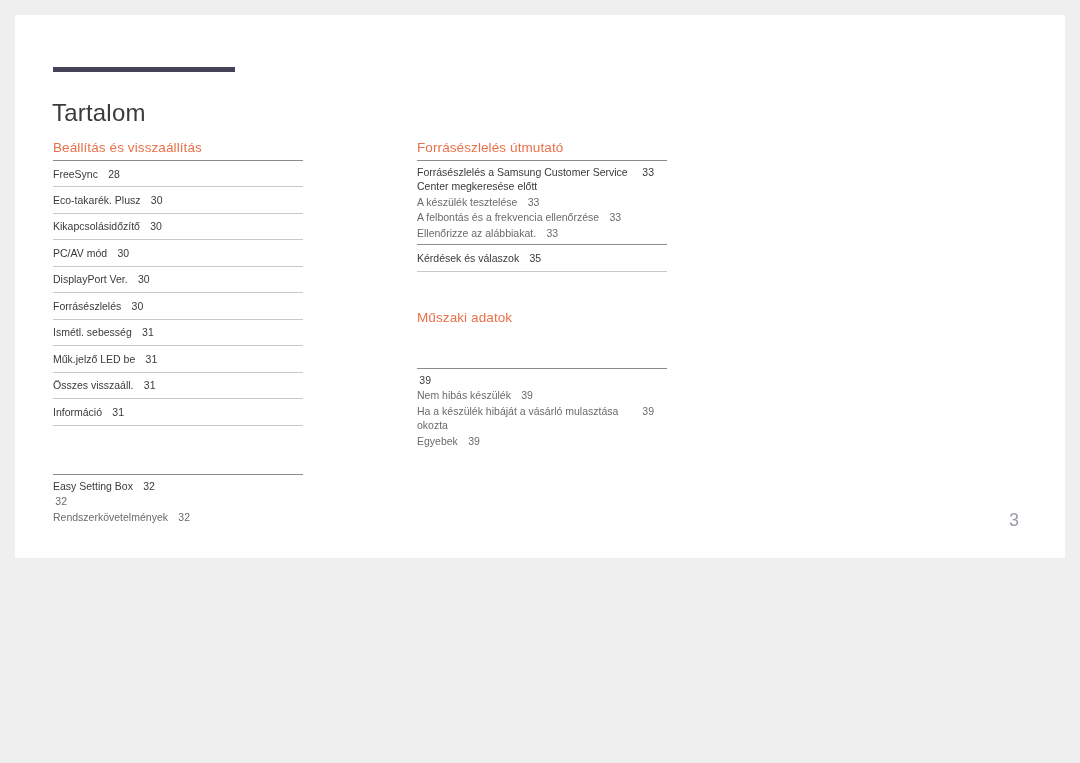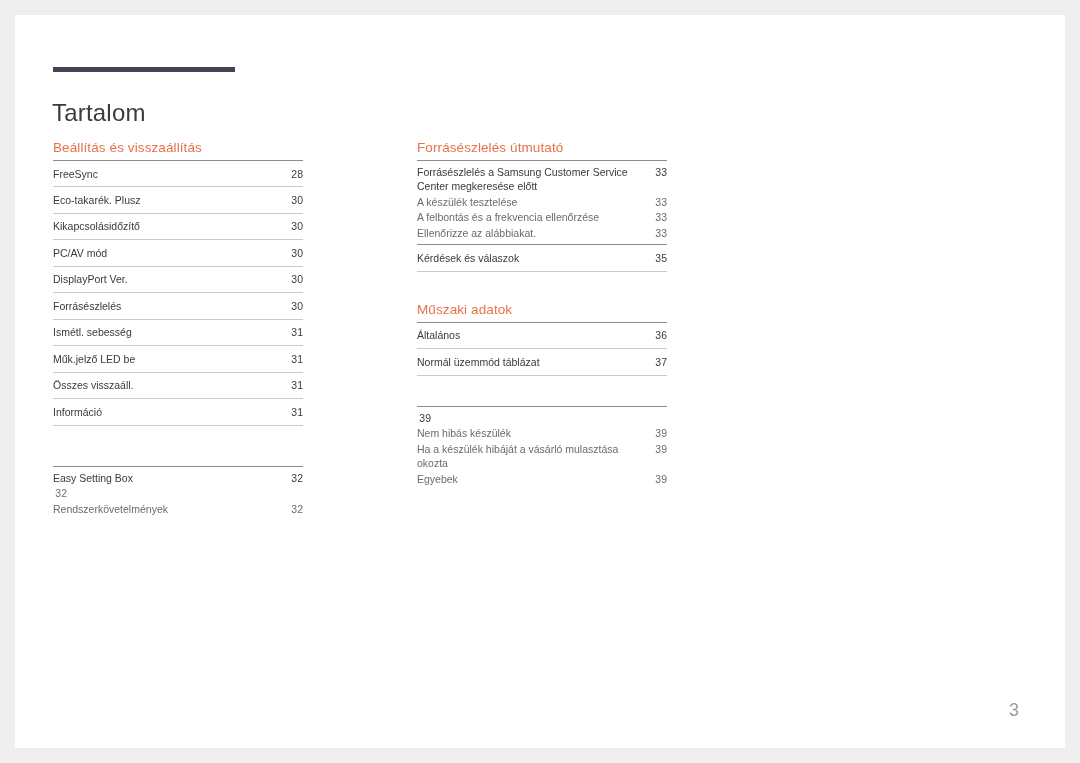--- a/index.html
+++ b/index.html
@@ -11,21 +11,21 @@
     height: 763px;
     background: #efefef;
     font-family: "Liberation Sans", sans-serif;
     overflow: hidden;
   }
   .page {
     position: absolute;
     left: 15px;
     top: 15px;
     width: 1050px;
-    height: 733px;
+    height: 543px;
     background: #ffffff;
   }
   .accent-bar {
     position: absolute;
     left: 38px;
     top: 52px;
     width: 182px;
     height: 5px;
     background: #464255;
   }
@@ -45,35 +45,34 @@
     width: 1050px;
   }
   .col {
     position: absolute;
     top: 0;
     width: 250px;
   }
   .col-left { left: 38px; }
   .col-right { left: 402px; }
 
-  .section { margin-bottom: 0; }
+  .section { margin-bottom: 8px; }
   .section-title {
     color: #e8714a;
     font-size: 13.5px;
     font-weight: 400;
     padding-bottom: 5px;
     letter-spacing: 0.1px;
   }
   .toc-list {
     border-top: 1.4px solid #8c8c8c;
   }
   .toc-row {
     display: flex;
     align-items: flex-start;
-    justify-content: space-between;
     font-size: 10.5px;
     line-height: 1.38;
     color: #3a3a3a;
     padding: 5.5px 0 5.5px 0;
     border-bottom: 1px solid #c9c9c9;
   }
   .toc-row.sub {
     color: #6b6b6b;
     border-bottom: none;
     padding: 0.5px 0 0.5px 0;
@@ -204,30 +203,20 @@
             </div>
             <div class="toc-row">
               <span class="toc-label">Kérdések és válaszok</span>
               <span class="toc-page">35</span>
             </div>
           </div>
         </div>
         <div class="gap-md"></div>
         <div class="section">
           <div class="section-title">Műszaki adatok</div>
-          <div class="toc-list">
-            <div class="toc-row">
-              <span class="toc-label">Általános</span>
-              <span class="toc-page">36</span>
-            </div>
-            <div class="toc-row">
-              <span class="toc-label">Normál üzemmód táblázat</span>
-              <span class="toc-page">37</span>
-            </div>
-          </div>
         </div>
         <div class="gap-md"></div>
         <div class="section">
           <div class="toc-list">
             <div class="toc-row nosep grouptop">
               <span class="toc-page">39</span>
             </div>
             <div class="toc-row sub">
               <span class="toc-label">Nem hibás készülék</span>
               <span class="toc-page">39</span>

